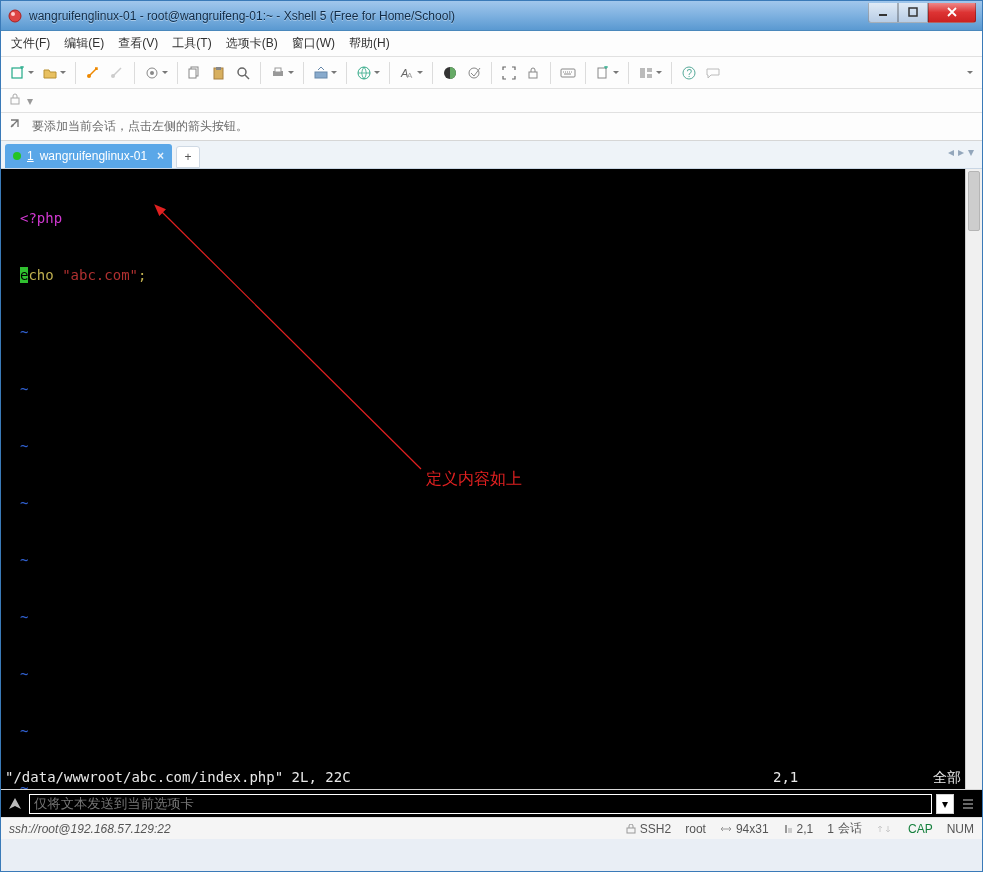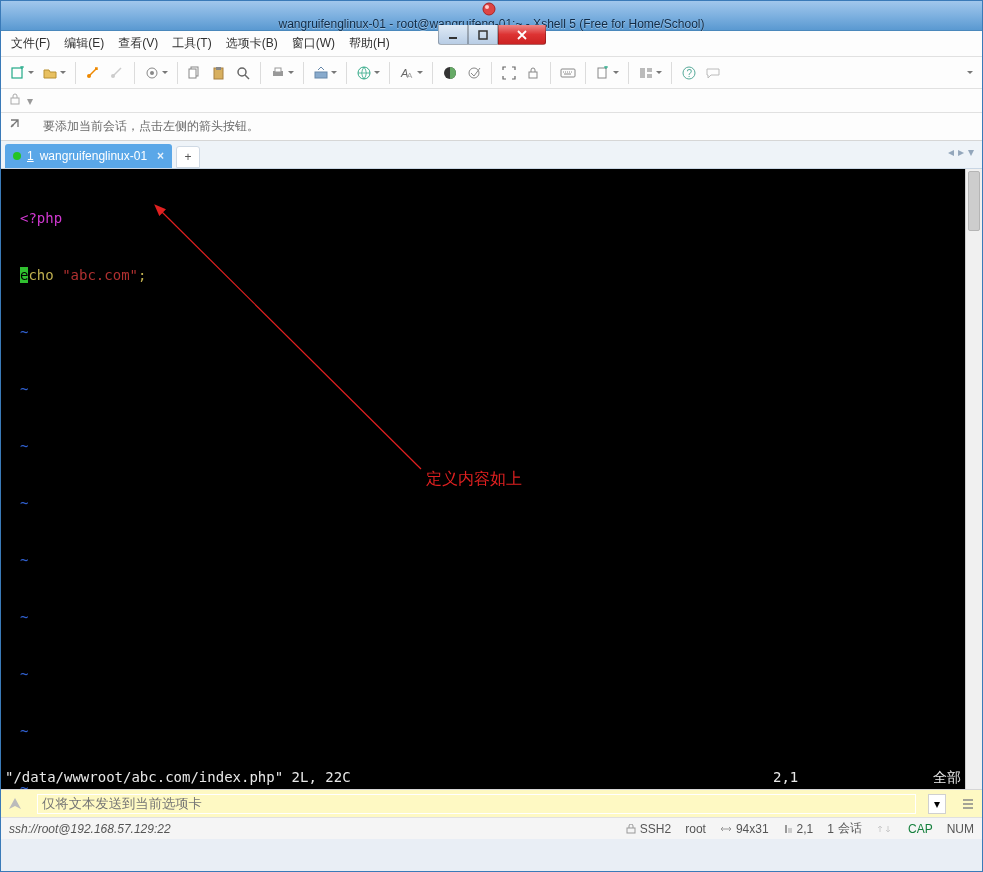--- a/index.html
+++ b/index.html
@@ -1,20 +1,20 @@
 <!DOCTYPE html>
 <html><head>
 <meta charset="utf-8">
 <style>
   * { box-sizing: border-box; margin: 0; padding: 0; }
   html, body { width: 983px; height: 872px; font-family: "Microsoft YaHei", Tahoma, sans-serif; font-size: 12px; overflow: hidden; }
   body { background: linear-gradient(to bottom, #2a6fb0 0, #2a6fb0 30px, #e9eef5 30px); border: 1px solid #3a7ab8; }
 
   
-  .titlebar { height: 30px; background: linear-gradient(to bottom, #a1c7ec 0, #7eb1e0 50%, #5a99d1 100%); display: flex; align-items: center; padding: 0 6px; border-bottom: 1px solid #4a88bc; flex-direction: column; }
+  .titlebar { height: 30px; background: linear-gradient(to bottom, #a1c7ec 0, #7eb1e0 50%, #5a99d1 100%); display: flex; align-items: center; padding: 0 6px; border-bottom: 1px solid #4a88bc; }
   .titlebar .app-icon { width: 16px; height: 16px; margin-right: 6px; display:flex;align-items:center;justify-content:center;}
   .titlebar .title-text { color: #102a45; font-size: 12px; text-shadow: 0 1px 0 rgba(255,255,255,.4); flex: 0 0 auto; }
   .titlebar .spacer { flex: 1; }
   .winbtns { display: flex; gap: 0; height: 20px; margin-top:-6px; }
   .winbtn { width: 30px; height: 20px; display: flex; align-items: center; justify-content: center; border: 1px solid rgba(0,0,0,.25); border-top: none; background: linear-gradient(to bottom,#dfeaf6,#b8cde5); position: relative; }
   .winbtn.min { border-radius: 0 0 0 3px; }
   .winbtn.close { width: 48px; background: linear-gradient(to bottom,#e88,#d33 50%,#c22); border-radius: 0 0 3px 0; }
   .winbtn svg { display:block; }
 
   
@@ -28,21 +28,21 @@
   .toolbar .btn.dd { width: 30px; justify-content: flex-start; padding-left: 4px; position: relative; }
   .toolbar .btn.dd::after { content: ""; position: absolute; right: 3px; top: 9px; border: 3px solid transparent; border-top-color: #777; }
   .toolbar .push-right { margin-left:auto; }
 
   
   .addrbar { height: 24px; background: #fdfdfd; display: flex; align-items: center; padding: 0 8px; gap: 6px; border-bottom: 1px solid #e1e1e1; color: #777; }
   .addrbar .lock { color:#999; }
   .addrbar .addr-text { flex: 1; }
 
   
-  .hintbar { height: 28px; background: #fdfdfd; display: flex; align-items: center; padding: 0 8px; gap: 20px; border-bottom: 1px solid #d6d6d6; color: #6a6a6a; font-family: Liberation Serif, serif; }
+  .hintbar { height: 28px; background: #fdfdfd; display: flex; align-items: center; padding: 0 8px; gap: 9px; border-bottom: 1px solid #d6d6d6; color: #6a6a6a; font-family: Liberation Serif, serif; }
 
   
   .tabstrip { height: 28px; background: #eef3f8; display: flex; align-items: flex-end; padding: 0 0 0 0; border-bottom: 1px solid #c9d6e4; position: relative; }
   .tab { height: 24px; background: #5aa7e8; color: #fff; display: flex; align-items: center; padding: 0 8px; gap: 6px; border-radius: 3px 3px 0 0; margin-left: 4px; font-size: 12px; }
   .tab .dot { width: 8px; height: 8px; background: #25c425; border-radius: 50%; }
   .tab .x { color: #e6f1fb; font-weight: bold; margin-left: 4px; cursor: pointer; }
   .tab-add { width: 24px; height: 22px; background: #fff; border: 1px solid #cfd9e4; margin-left: 4px; display: flex; align-items: center; justify-content: center; color: #555; border-radius: 3px 3px 0 0; }
   .tabstrip .nav-arrows { position: absolute; right: 8px; top: 4px; color: #93a6bb; display: flex; gap: 4px; font-size: 12px; }
 
   
@@ -62,21 +62,21 @@
   .term-status .fpath { flex: 0 0 auto; }
   .term-status .gap { flex: 1; }
   .term-status .pos { width: 160px; }
   .term-status .all { }
 
   
   .anno-svg { position: absolute; top: 0; left: 0; pointer-events: none; }
   .anno-text { position: absolute; color: #e02020; font-size: 16px; top: 300px; left: 425px; font-family: "SimSun","NSimSun",sans-serif; }
 
   
-  .sendbar { height: 28px; background: #fef9c3; border-top: 1px solid #d6d6d6; display: flex; align-items: center; padding: 0 4px; gap: 12px; }
+  .sendbar { height: 28px; background: #000000; border-top: 1px solid #d6d6d6; display: flex; align-items: center; padding: 0 4px; gap: 4px; }
   .sendbar .send-icon { width: 20px; height: 20px; display: flex; align-items: center; justify-content: center; color: #888; }
   .sendbar input { flex: 1; height: 20px; border: 1px solid #fff; background: #fff0; padding: 0 4px; color: #888; }
   .sendbar .dd { width: 18px; height: 20px; border:1px solid #d0d0d0; display:flex;align-items:center;justify-content:center; background:#fff; }
   .sendbar .menu-i { width: 20px; height: 20px; display:flex;align-items:center;justify-content:center; color:#888; }
 
   
   .statusbar { height: 22px; background: #f5f5f5; border-top: 1px solid #e0e0e0; display: flex; align-items: center; padding: 0 8px; gap: 14px; color: #555; }
   .statusbar .left { flex: 0 0 auto; font-style: italic; }
   .statusbar .gap { flex: 1; }
   .statusbar .cell { display: flex; align-items: center; gap: 4px; }

